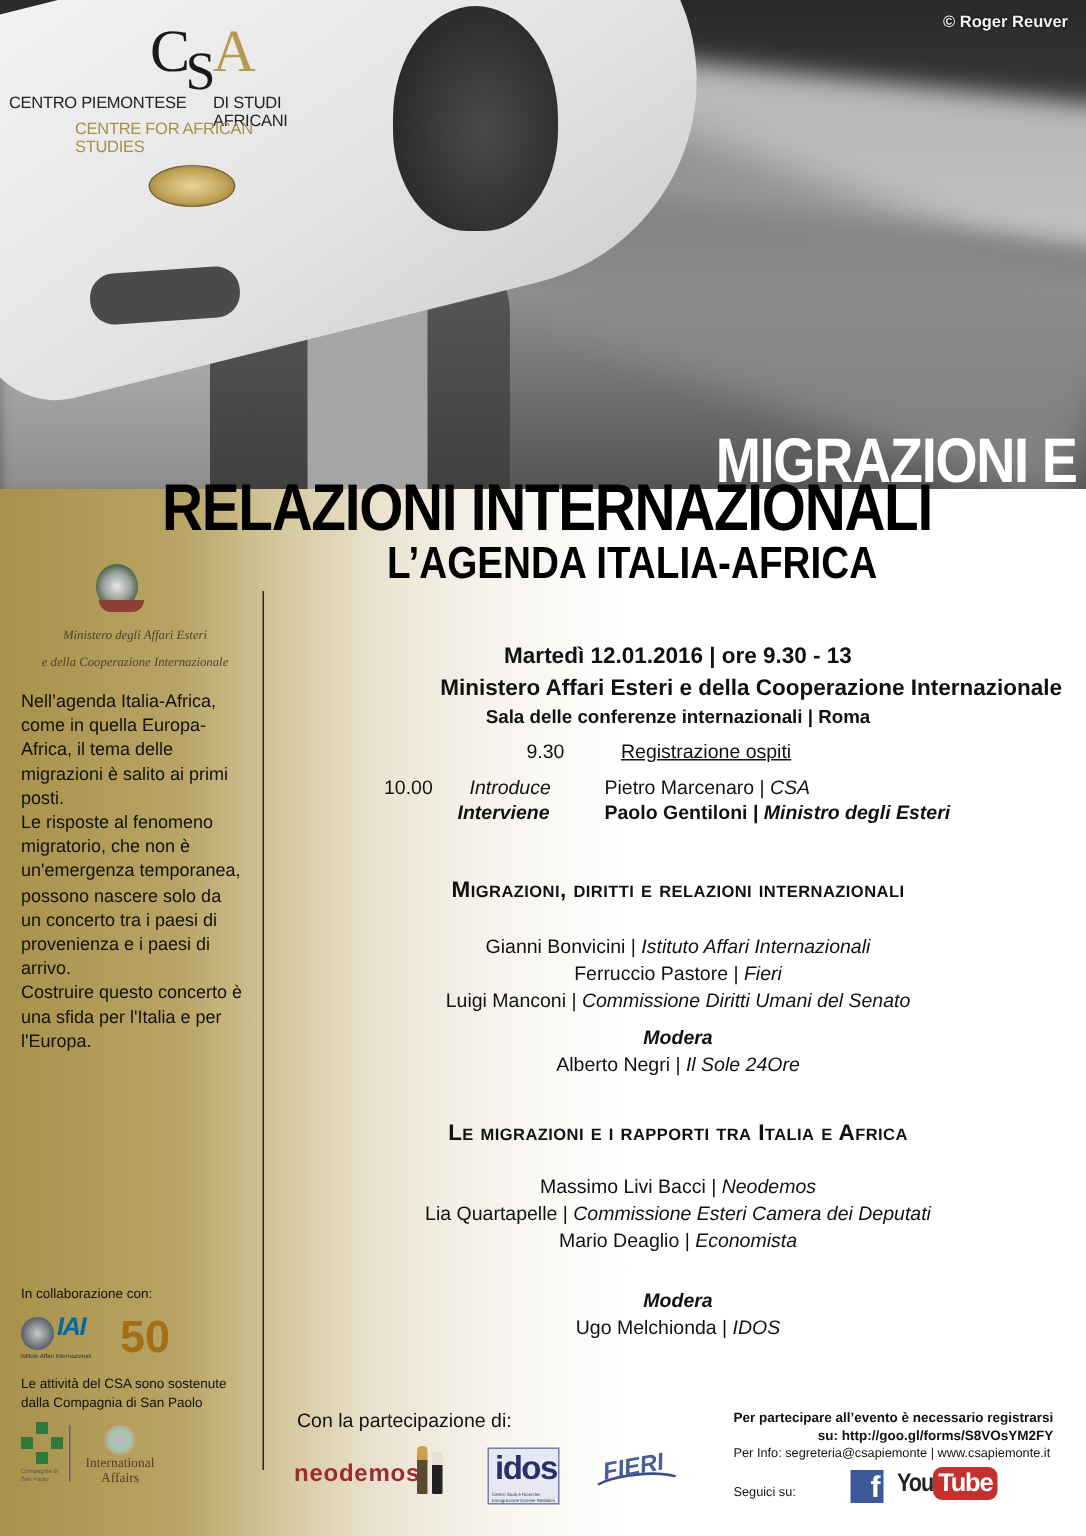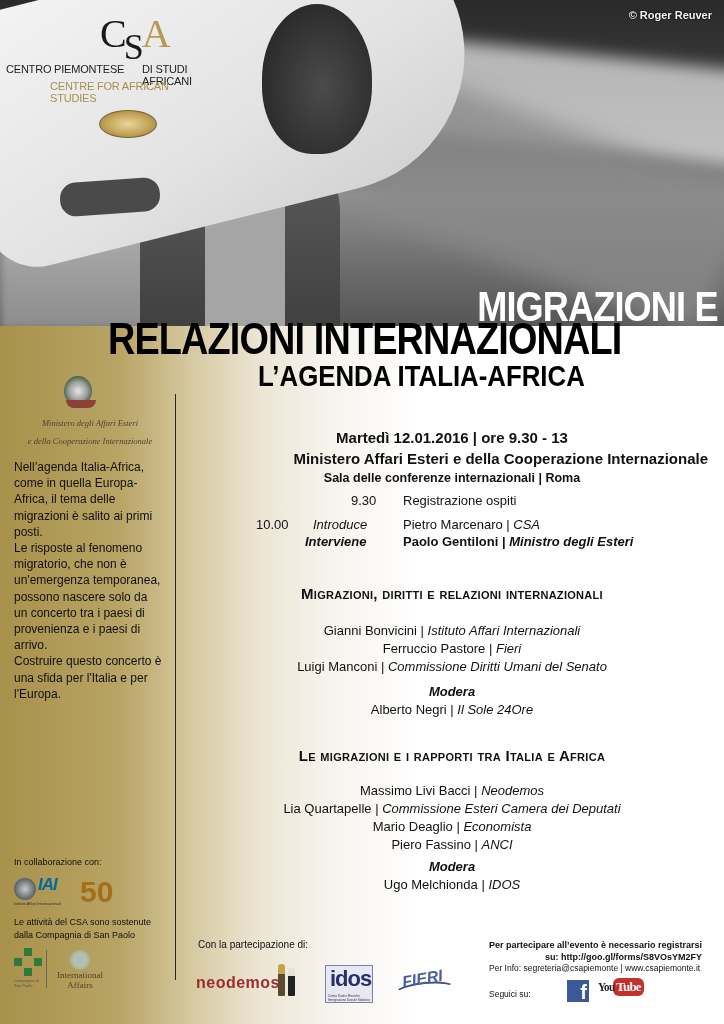--- a/index.html
+++ b/index.html
@@ -65,55 +65,55 @@
   .ia-text { font-family:"Liberation Serif", serif; font-size:9px; color:#5a3a2a; line-height:10px; }
 
   
   .center { position:absolute; left:196px; width:512px; text-align:center; white-space:nowrap; }
   .when { top:429px; font-size:15px; font-weight:bold; }
   .where { top:450px; font-size:15px; font-weight:bold;text-align:right; }
   .room { top:471px; font-size:12.5px; font-weight:bold; }
 
   .sched { position:absolute; font-size:13px; white-space:nowrap; }
   .s-time1 { left:351px; top:493px; }
-  .s-act1 { left:403px; top:493px; }
+  .s-act1 { left:414px; top:493px;text-decoration:underline; }
   .s-time2 { left:256px; top:517px; }
   .s-role1 { left:313px; top:517px; font-style:italic; }
   .s-who1 { left:403px; top:517px; }
   .s-role2 { left:305px; top:534px; font-style:italic; font-weight:bold; }
   .s-who2 { left:403px; top:534px; font-weight:bold; }
 
   .sec-title { position:absolute; left:196px; width:512px; text-align:center; font-size:15px; font-weight:bold; font-variant:small-caps; letter-spacing:0.3px; white-space:nowrap; }
   .sec1 { top:585px; } .sec2 { top:747px; }
   .plist { position:absolute; left:196px; width:512px; text-align:center; font-size:13px; line-height:18px; white-space:nowrap; }
   .plist .org { font-style:italic; }
   .plist1 { top:622px; } .plist2 { top:782px; }
   .modera { position:absolute; left:196px; width:512px; text-align:center; font-size:13px; line-height:18px; white-space:nowrap; }
   .modera .lbl { font-weight:bold; font-style:italic; display:block; }
   .modera .org { font-style:italic; }
   .mod1 { top:683px; } .mod2 { top:858px; }
 
   
-  .partner-label { position:absolute; left:198px; top:939px; font-size:10px; }
+  .partner-label { position:absolute; left:198px; top:939px; font-size:13px; }
   .neodemos { position:absolute; left:196px; top:974px; font-size:16px; font-weight:bold; color:#9c2b2f; letter-spacing:0.5px; }
   .neo-figs { position:absolute; left:276px; top:962px; width:22px; height:34px; }
   .neo-figs span { position:absolute; bottom:0; width:7px; border-radius:3px 3px 1px 1px; }
   .idos { position:absolute; left:325px; top:965px; width:46px; height:36px; border:1px solid #7a7fb0; background:#e8e8f2; }
   .idos .txt { position:absolute; left:4px; top:1px; font-size:22px; font-weight:bold; color:#27306b; letter-spacing:-1px; line-height:24px; }
   .idos .sub { position:absolute; left:2px; top:28px; font-size:3px; color:#333; width:42px; }
   .fieri { position:absolute; left:392px; top:966px; width:66px; height:34px; }
   .fieri .txt { position:absolute; left:10px; top:4px; font-size:16px; font-weight:bold; font-style:italic; color:#4a5f9a; transform:rotate(-10deg); }
   .fieri .swoosh { position:absolute; left:2px; top:16px; width:58px; height:14px; border:2px solid #3c4f8c; border-color:#3c4f8c transparent transparent transparent; border-radius:50%; transform:rotate(-6deg); }
 
   .reg { position:absolute; left:489px; top:939px; font-size:9px; line-height:12px; white-space:nowrap; }
   .reg b { display:block; font-weight:bold;text-align:right; }
   .info { position:absolute; left:489px; top:963px; font-size:8.5px; white-space:nowrap; }
   .follow { position:absolute; left:489px; top:989px; font-size:8.5px; }
   .fb { position:absolute; left:567px; top:980px; width:22px; height:22px; background:#3b5998; color:#fff; font-weight:bold; font-size:20px; line-height:24px; text-align:right; padding-right:2px; box-sizing:border-box; font-family:"Liberation Sans", sans-serif; }
-  .yt { position:absolute; left:598px; top:978px; height:24px; white-space:nowrap; font-weight:bold; font-size:13px;font-family:Liberation Serif, serif; }
+  .yt { position:absolute; left:598px; top:978px; height:24px; white-space:nowrap; font-weight:bold; font-size:17px; }
   .yt .you { color:#222; letter-spacing:-0.8px; transform:scaleX(0.85); display:inline-block; transform-origin:left; }
   .yt .tube { display:inline-block; background:#c4302b; color:#fff; border-radius:6px; padding:1px 3px; margin-left:-4px; letter-spacing:-0.8px; }
 </style>
 </head>
 <body>
 
 <div class="photo">
   <div class="bg-band"></div>
   <div class="bg-band2"></div>
   <div class="leftblur"></div>
@@ -200,21 +200,20 @@
 <div class="modera mod1">
   <span class="lbl">Modera</span>
   <span>Alberto Negri | </span><span class="org">Il Sole 24Ore</span>
 </div>
 
 <div class="sec-title sec2">Le migrazioni e i rapporti tra Italia e Africa</div>
 <div class="plist plist2">
   <div><span>Massimo Livi Bacci | </span><span class="org">Neodemos</span></div>
   <div><span>Lia Quartapelle | </span><span class="org">Commissione Esteri Camera dei Deputati</span></div>
   <div><span>Mario Deaglio | </span><span class="org">Economista</span></div>
-  <div><span>Piero Fassino | </span><span class="org">ANCI</span></div>
 </div>
 <div class="modera mod2">
   <span class="lbl">Modera</span>
   <span>Ugo Melchionda | </span><span class="org">IDOS</span>
 </div>
 
 <div class="partner-label">Con la partecipazione di:</div>
 <div class="neodemos">neodemos</div>
 <div class="neo-figs">
   <span style="left:2px;height:32px;background:linear-gradient(180deg,#c9a050 0 30%,#5a4a30 30% 100%)"></span>

